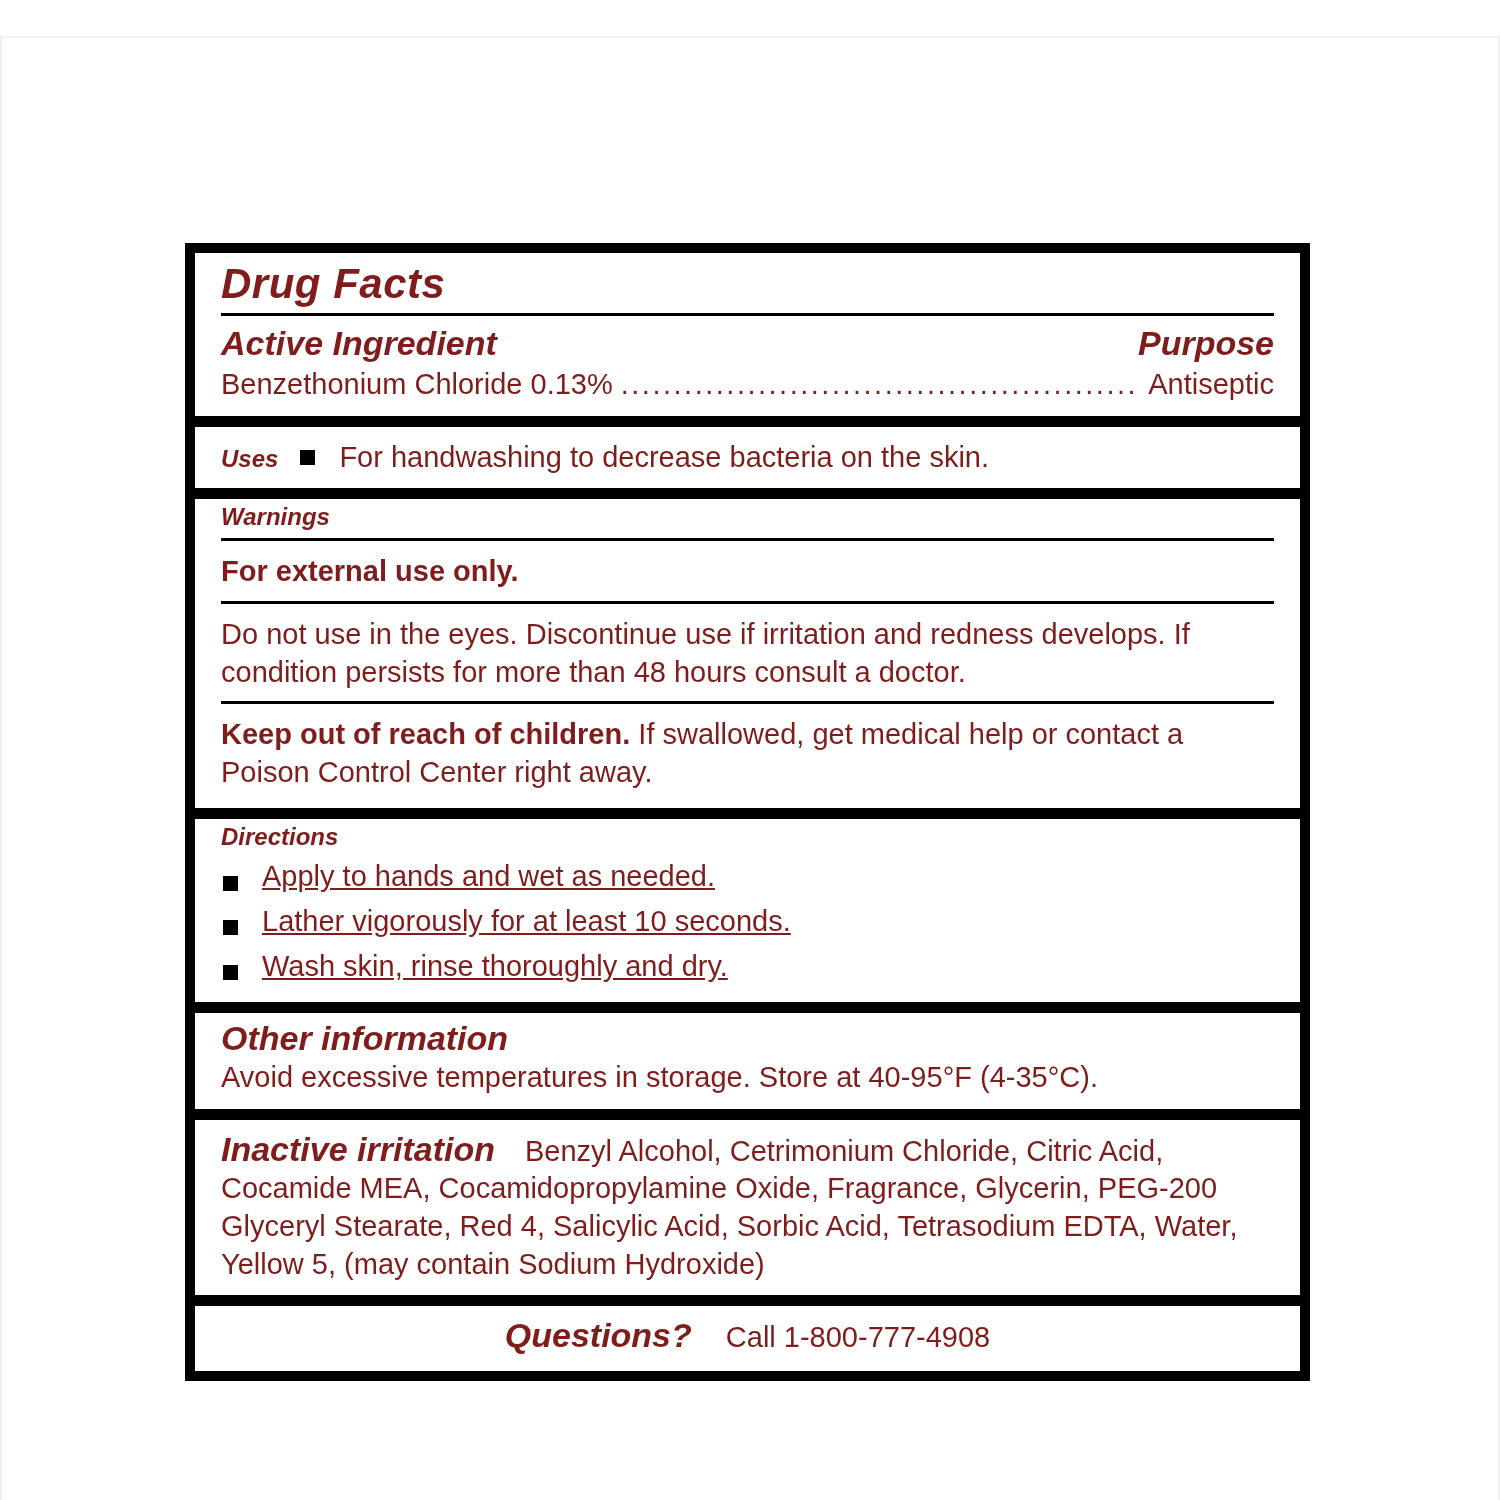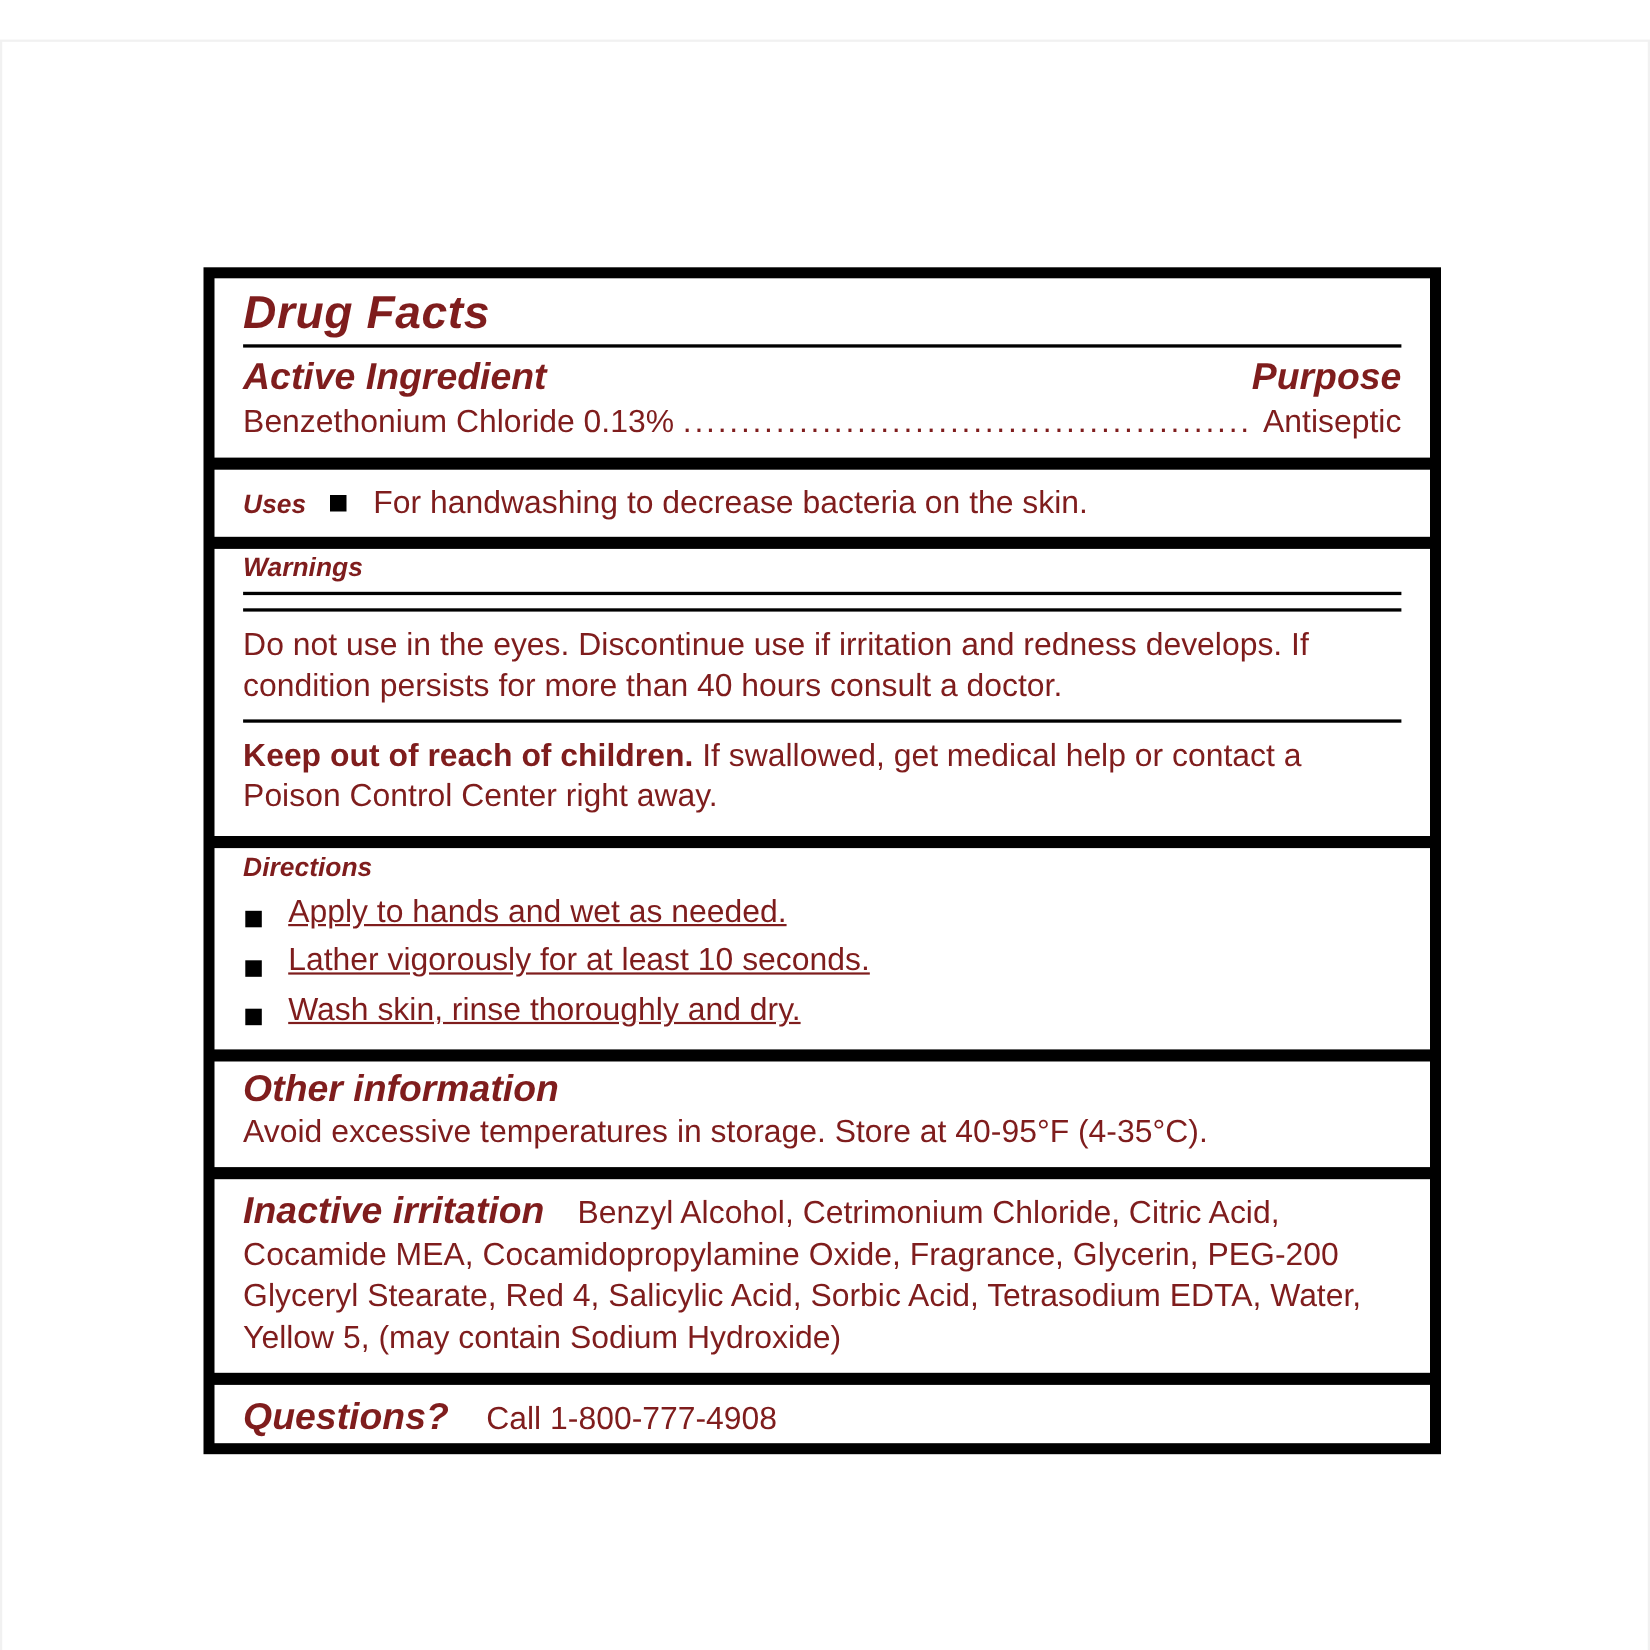--- a/index.html
+++ b/index.html
@@ -114,21 +114,21 @@
   }
   .bullet-item {
     display: flex;
     align-items: center;
     margin-top: 7px;
     text-decoration: underline;
   }
   .bullet-item .sq { margin: 12px 24px 0 2px; }
   .run-in { margin: 0; }
   .run-in .hsub { margin-right: 30px; }
-  .q-sect { padding-top: 8px; padding-bottom: 3px; }
+  .q-sect { padding-top: 8px; padding-bottom: 14px; text-align: center; }
   .q-sect .hsub { margin-right: 34px; }
   .dir-list { margin-bottom: 4px; }
 </style>
 </head>
 <body>
 
 <div class="canvas">
   <div class="drug-facts-label">
 
     <div class="sect" style="padding-top:6px;">
@@ -149,22 +149,23 @@
       <div class="inline-row uses-row">
         <span class="hsec">Uses</span>
         <span class="sq"></span>
         <span class="body-txt">For handwashing to decrease bacteria on the skin.</span>
       </div>
     </div>
 
     <div class="sect" style="padding-bottom:16px;">
       <div class="hsec">Warnings</div>
       <hr class="rule" style="margin:6px 0 12px 0;">
+      <div class="body-txt b">For external use only.</div>
       <hr class="rule-mid">
-      <div class="body-txt">Do not use in the eyes. Discontinue use if irritation and redness develops. If condition persists for more than 40 hours consult a doctor.</div>
+      <div class="body-txt">Do not use in the eyes. Discontinue use if irritation and redness develops. If condition persists for more than 48 hours consult a doctor.</div>
       <hr class="rule-mid">
       <div class="body-txt"><span class="b">Keep out of reach of children.</span><span> If swallowed, get medical help or contact a Poison Control Center right away.</span></div>
     </div>
 
     <div class="sect">
       <div class="hsec">Directions</div>
       <div class="dir-list">
         <div class="bullet-item">
           <span class="sq"></span>
           <span class="body-txt">Apply to hands and wet as needed.</span>

